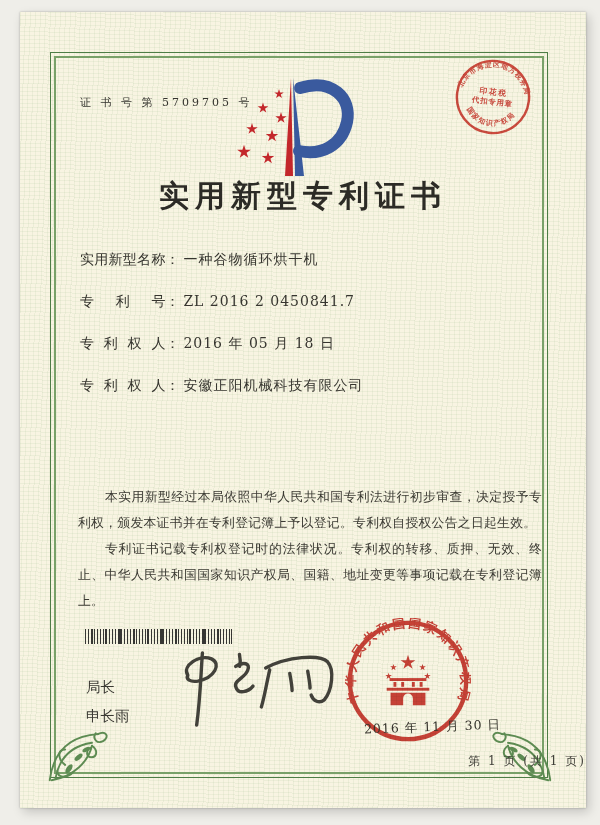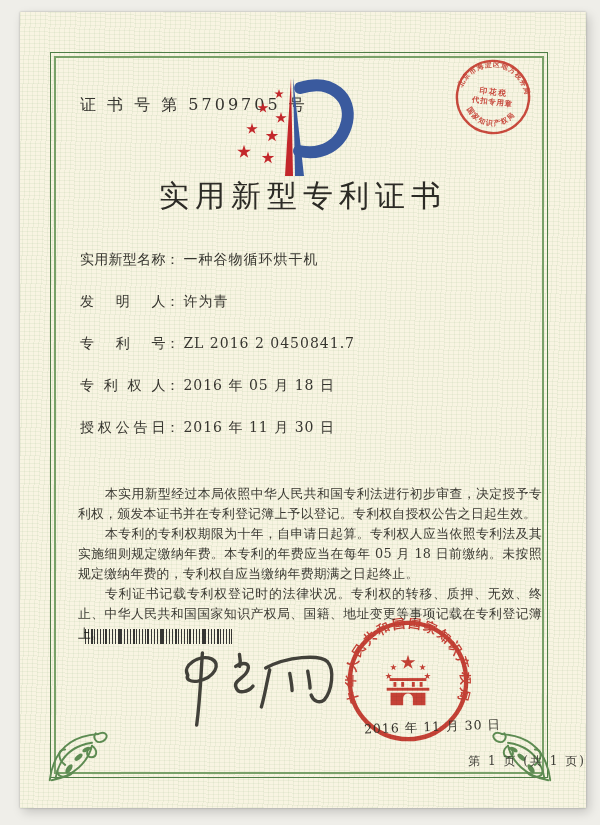--- a/index.html
+++ b/index.html
@@ -19,38 +19,38 @@
   }
   
   .frame{position:absolute;left:30px;top:40px;right:38px;bottom:30px;border:1px solid #4e7d46;}
   .frame-inner{position:absolute;inset:3px;border:2px solid #79a169;}
   .corner{position:absolute;width:96px;height:96px;}
   .corner.bl{left:24px;bottom:22px;}
   .corner.br{right:30px;bottom:22px;transform:scaleX(-1);}
 
   .cert-number{
     position:absolute;left:60px;top:83px;
-    font-size:16px;letter-spacing:3px;color:#35342f;white-space:nowrap;
+    font-size:11px;letter-spacing:3px;color:#35342f;white-space:nowrap;
   }
   .logo{position:absolute;left:212px;top:60px;width:132px;height:112px;}
   .title{
     position:absolute;left:0;top:164px;width:100%;text-align:center;
-    font-size:30px;font-weight:400;letter-spacing:6px;color:#2c2b26;
+    font-size:30px;font-weight:700;letter-spacing:6px;color:#2c2b26;
   }
   .fields{
     position:absolute;left:60px;top:236px;right:50px;
     display:flex;flex-direction:column;gap:20px;
   }
   .field-row{font-size:14px;color:#36352f;line-height:22px;white-space:nowrap;}
   .flabel{display:inline-block;width:6.1em;text-align:justify;text-align-last:justify;}
   .fcolon{display:inline-block;margin-right:4px;}
   .fvalue{letter-spacing:1px;}
   .paras{
     position:absolute;left:58px;top:472px;width:464px;
-    font-size:12.8px;line-height:20px;color:#3b3a33;
+    font-size:12.8px;line-height:26px;color:#3b3a33;
     text-align:justify;letter-spacing:.3px;
   }
   .paras p{margin:0;text-indent:2.1em;}
   .barcode{
     position:absolute;left:65px;top:617px;width:147px;height:15px;opacity:.88;
     background:
       repeating-linear-gradient(90deg,#1d1d1d 0 1.5px,rgba(0,0,0,0) 1.5px 3px),
       repeating-linear-gradient(90deg,rgba(0,0,0,0) 0 6px,#1d1d1d 6px 8.5px,rgba(0,0,0,0) 8.5px 14px);
     background-color:rgba(0,0,0,0);
   }
@@ -129,41 +129,41 @@
     <path d="M68,16 C100,6 120,26 115,50 C110,73 90,84 67,79" fill="none" stroke="#3a5a9e" stroke-width="12" stroke-linecap="round"></path>
   </svg>
 
   <div class="title">实用新型专利证书</div>
 
   <div class="fields">
     <div class="field-row">
       <span class="flabel">实用新型名称</span><span class="fcolon">：</span><span class="fvalue">一种谷物循环烘干机</span>
     </div>
     <div class="field-row">
-      <span class="flabel">发明人</span><span class="fcolon">：</span><span class="fvalue">许为青</span>
-    </div>
-    <div class="field-row">
       <span class="flabel">专利号</span><span class="fcolon">：</span><span class="fvalue">ZL 2016 2 0450841.7</span>
     </div>
     <div class="field-row">
       <span class="flabel">专利权人</span><span class="fcolon">：</span><span class="fvalue">2016 年 05 月 18 日</span>
     </div>
     <div class="field-row">
-      <span class="flabel">授权公告日</span><span class="fcolon">：</span><span class="fvalue">2016 年 11 月 30 日</span>
+      <span class="flabel">专利权人</span><span class="fcolon">：</span><span class="fvalue">安徽正阳机械科技有限公司</span>
     </div>
   </div>
 
   <div class="paras">
     <p>本实用新型经过本局依照中华人民共和国专利法进行初步审查，决定授予专利权，颁发本证书并在专利登记簿上予以登记。专利权自授权公告之日起生效。</p>
-    <p>本专利的专利权期限为十年，自申请日起算。专利权人应当依照专利法及其实施细则规定缴纳年费。本专利的年费应当在每年 05 月 18 日前缴纳。未按照规定缴纳年费的，专利权自应当缴纳年费期满之日起终止。</p>
     <p>专利证书记载专利权登记时的法律状况。专利权的转移、质押、无效、终止、中华人民共和国国家知识产权局、国籍、地址变更等事项记载在专利登记簿上。</p>
   </div>
 
   <div class="barcode"></div>
 
+  <div class="signer">
+    <div>局长</div>
+    <div>申长雨</div>
+  </div>
 
   <svg class="signature-svg" viewBox="0 0 180 92">
     <g fill="none" stroke="#42413a" stroke-width="3.4" stroke-linecap="round">
       <path d="M33,12 C31,34 30,58 26,84"></path>
       <path d="M18,34 C12,24 30,13 42,18 C52,23 45,37 28,40 C20,41 16,38 18,34"></path>
       <path d="M70,14 C71,19 71,22 70,26"></path>
       <path d="M66,26 C74,21 81,23 78,30 C75,38 63,40 66,47 C68,54 78,52 83,46"></path>
       <path d="M100,30 C96,46 94,58 91,67"></path>
       <path d="M96,28 C118,17 150,15 158,23 C165,31 162,52 154,61 C149,65 143,62 141,56"></path>
       <path d="M120,34 C121,41 122,46 122,51"></path>

